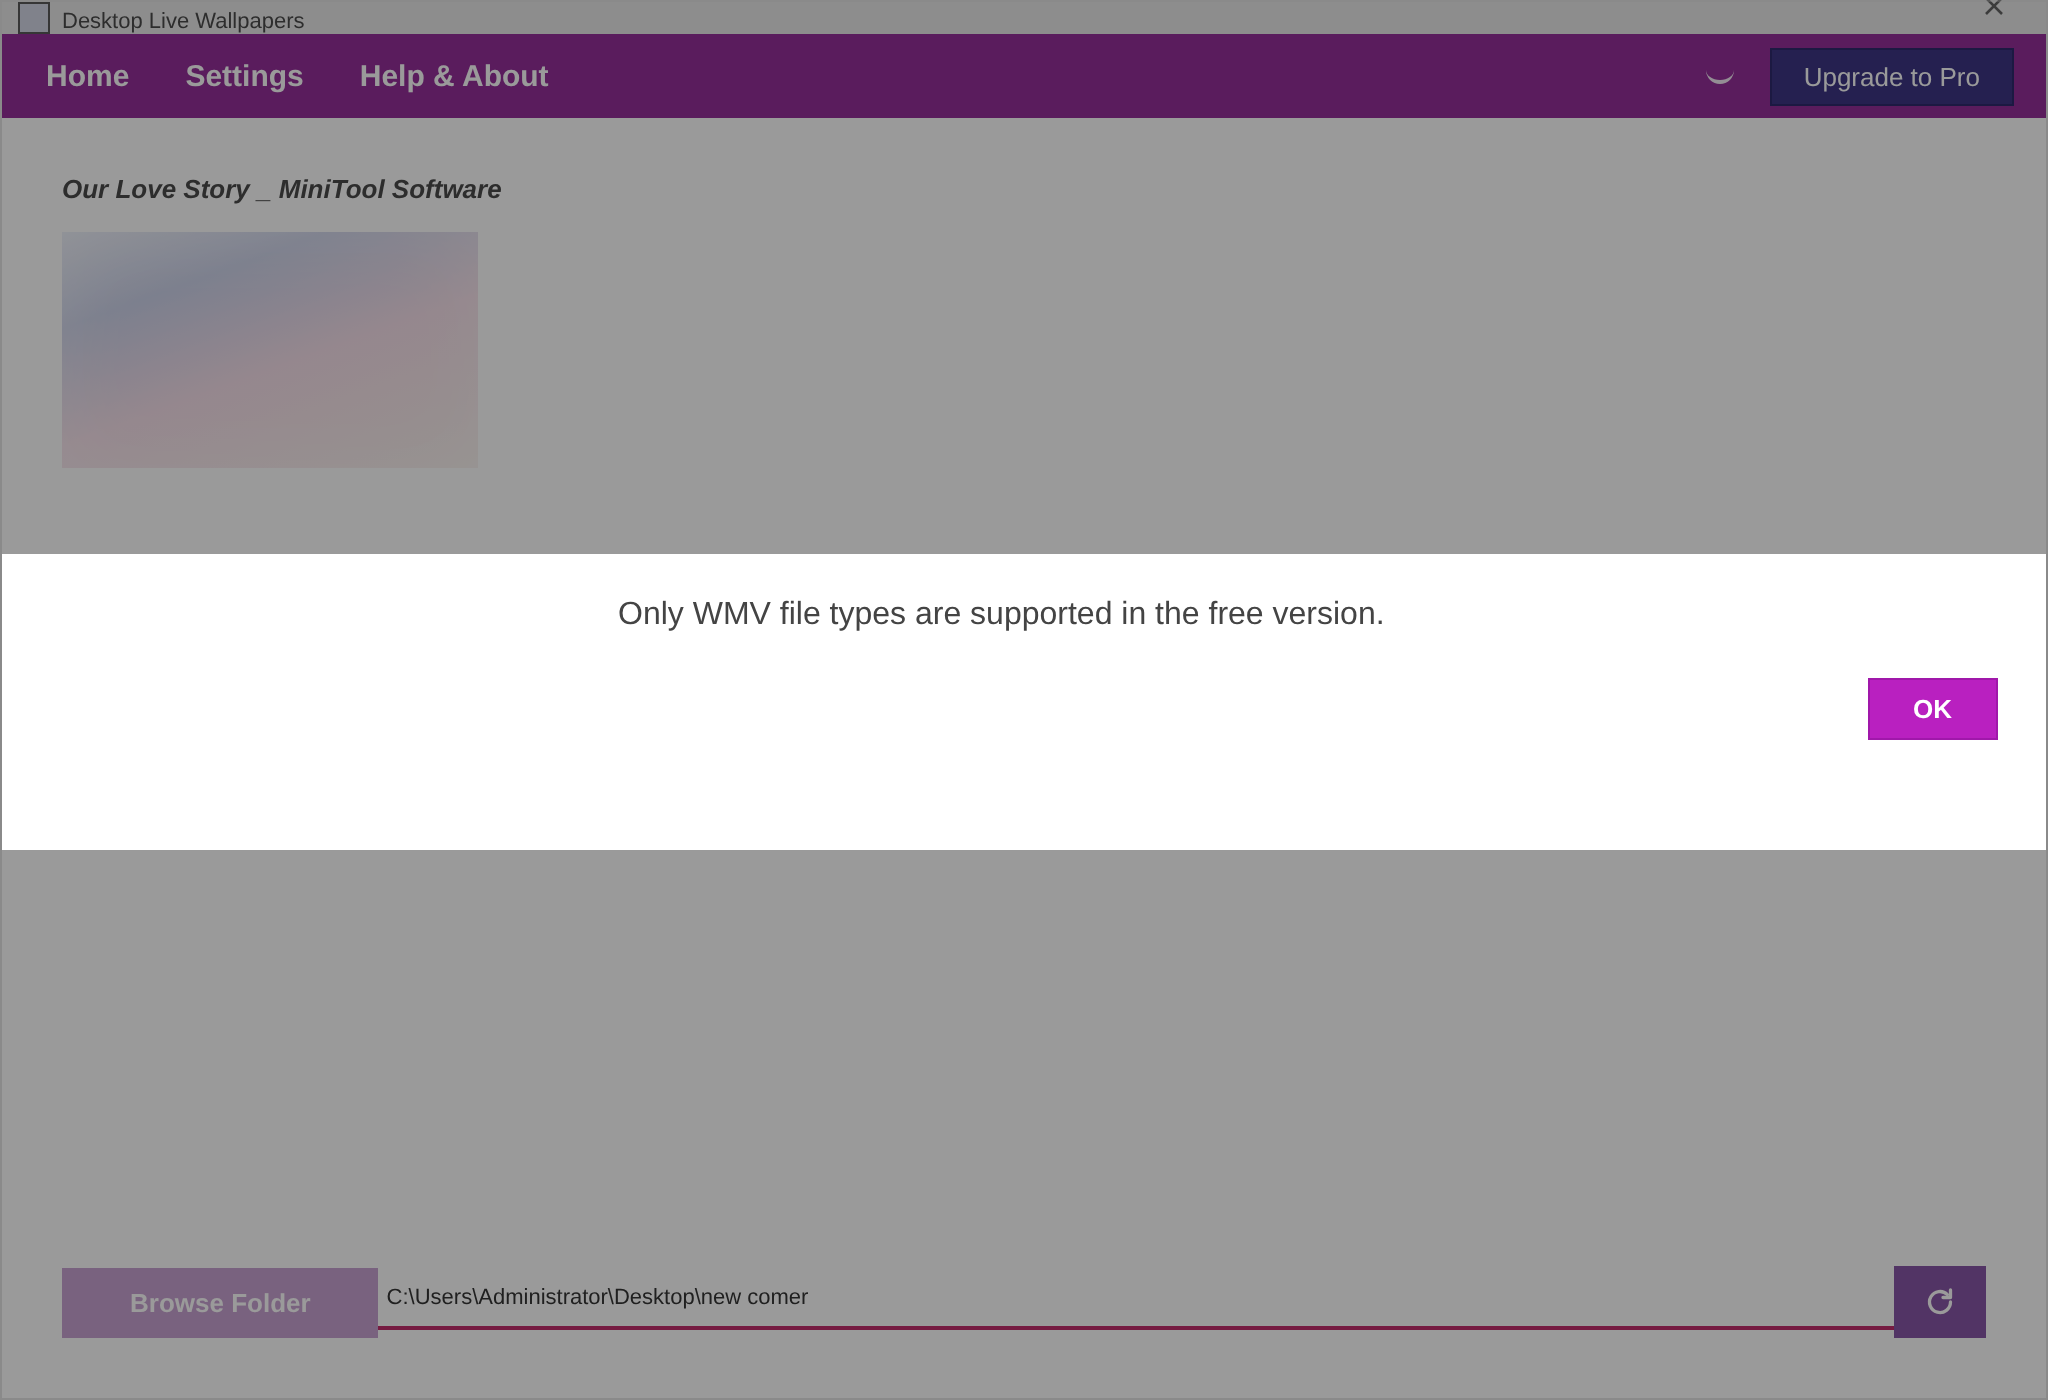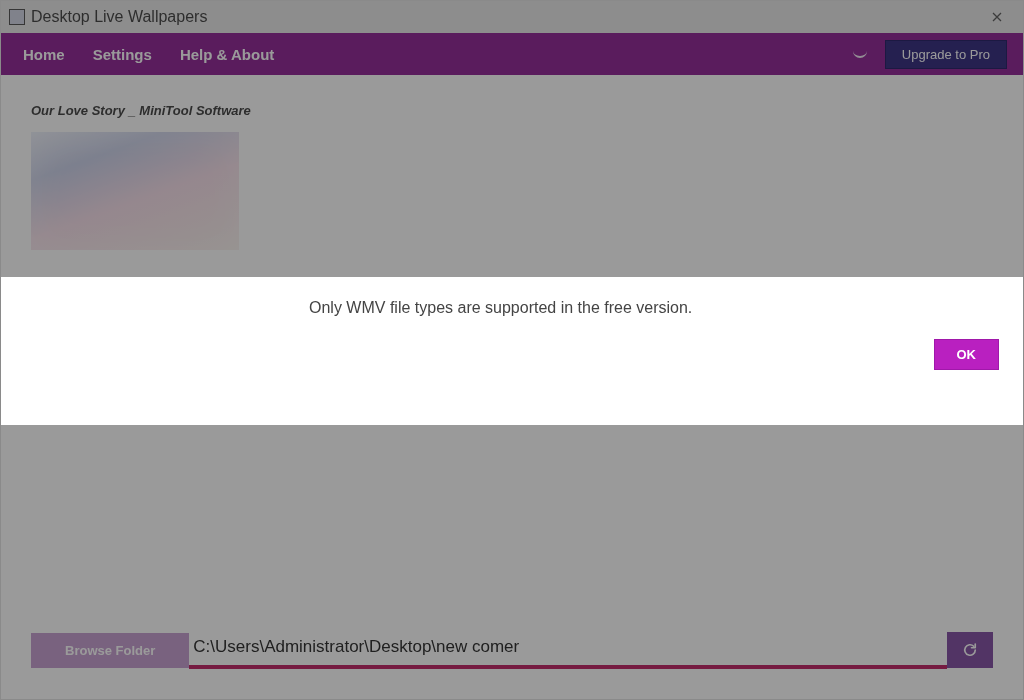--- a/index.html
+++ b/index.html
@@ -13,27 +13,27 @@
     }
     .window {
       position: absolute;
       top: 0; left: 0; width: 1024px; height: 700px;
       border: 1px solid #8a8a8a;
       background: #ffffff;
       display: flex;
       flex-direction: column;
     }
     .titlebar {
-      height: 32px;
+      height: 16px;
       background: #e8e8e8;
       display: flex;
-      align-items: center;
+      align-items: flex-end;
       padding: 0 8px;
       color: #3a3a3a;
-      font-size: 16px;
+      font-size: 11px;
       flex-shrink: 0;
     }
     .titlebar .app-icon {
       width: 16px; height: 16px;
       border: 1px solid #4a4a4a;
       background: #cfd3e4;
       margin-right: 6px;
     }
     .titlebar .title-text { flex: 0 0 auto; }
     .titlebar .spacer { flex: 1; }
@@ -119,23 +119,23 @@
       border: none;
       font-family: inherit;
       font-size: 13px;
       font-weight: 600;
       padding: 10px 34px;
       opacity: 0.9;
     }
     .path-input {
       flex: 1;
       border: none;
-      border-bottom: 4px solid #be185d;
-      font-family: inherit;
-      font-size: 17px;
+      border-bottom: 2px solid #be185d;
+      font-family: inherit;
+      font-size: 11px;
       color: #222;
       padding: 6px 4px 8px 4px;
       background: transparent;
       outline: none;
     }
     .refresh-btn {
       width: 46px; height: 36px;
       background: #7d459e;
       border: none;
       display: flex; align-items: center; justify-content: center;

